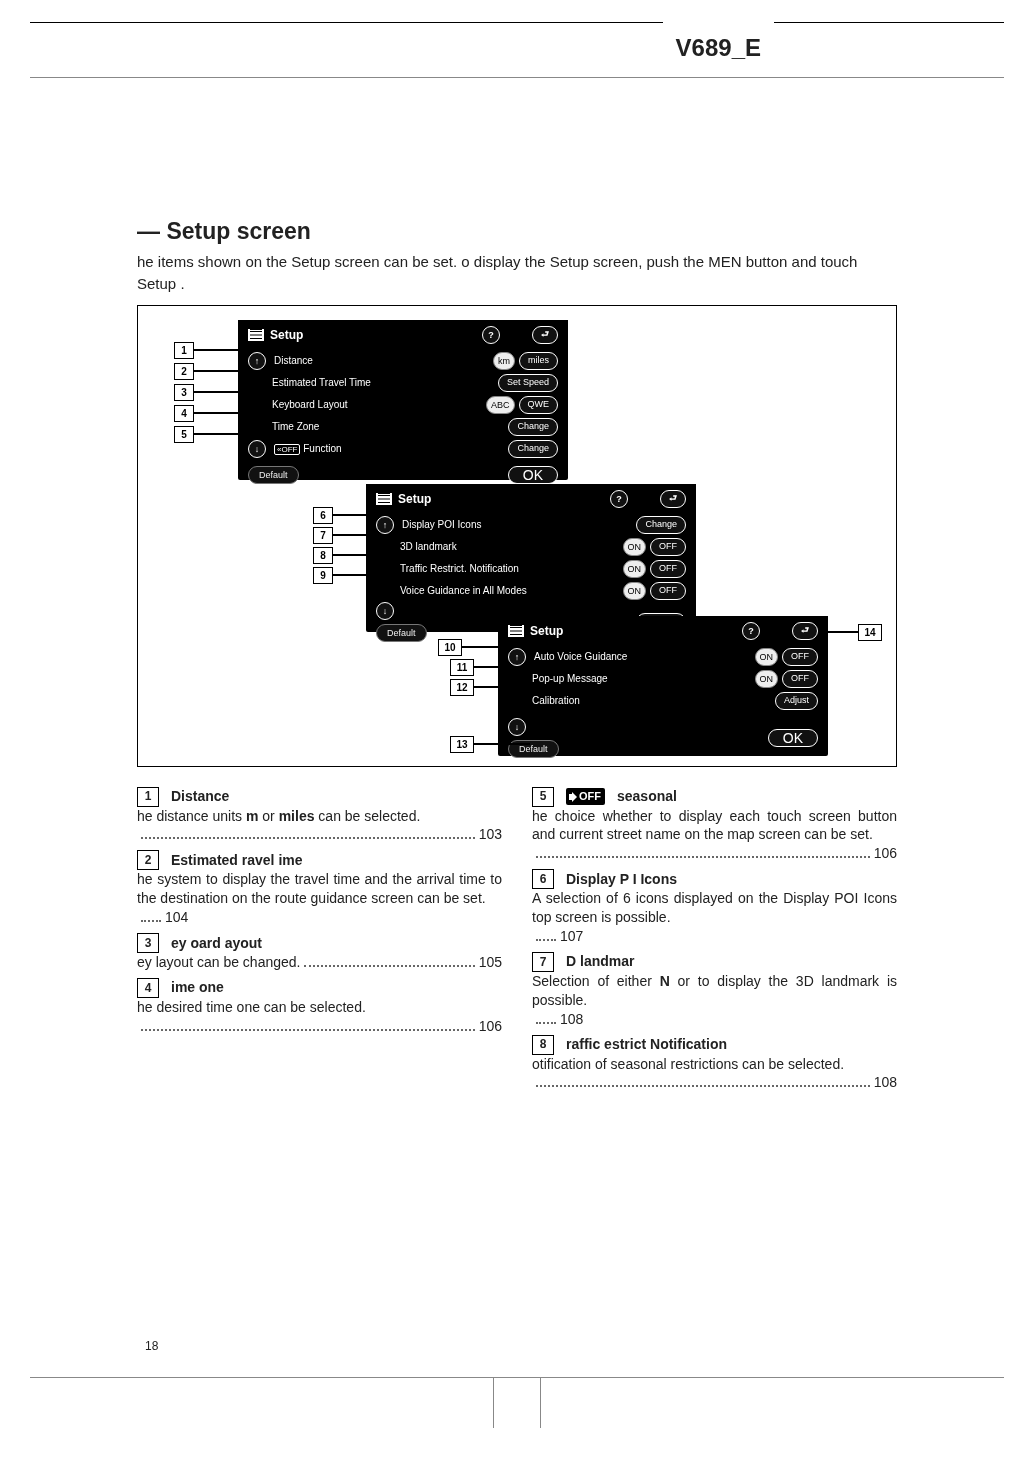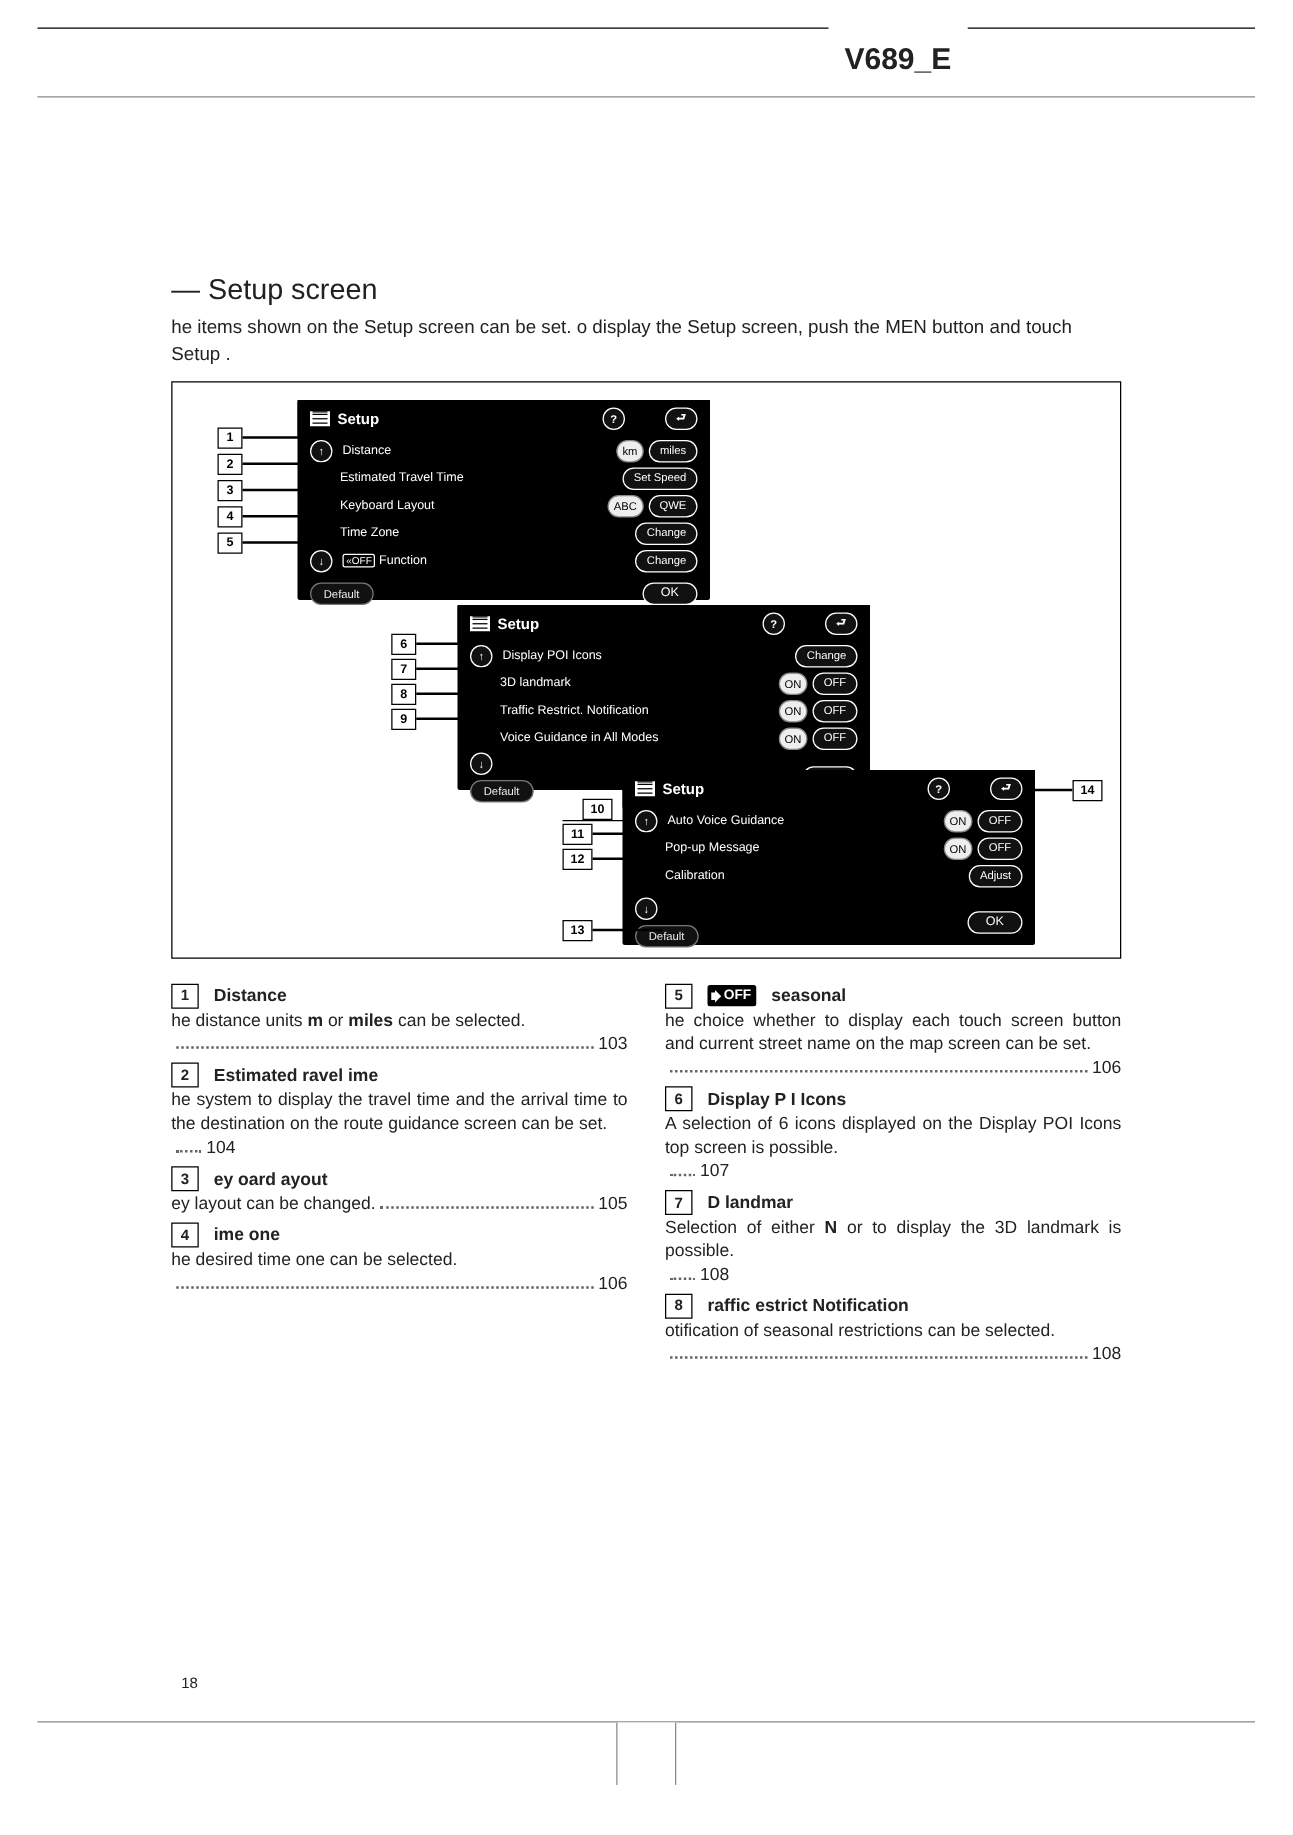--- a/index.html
+++ b/index.html
@@ -35,21 +35,21 @@
     border-left: 1px solid #fff;
     border-right: 1px solid #fff;
   }
   .content {
     width: 760px;
     margin: 0 auto;
     margin-top: 140px;
   }
   h2.section-title {
     font-size: 23px;
-    font-weight: normal;
+    font-weight: bold;
     margin: 0 0 6px 0;
   }
   .lead {
     font-size: 15px;
     line-height: 1.45;
     margin-bottom: 10px;
   }
   .lead b { font-weight: normal; }
   .figure-box {
     border: 1px solid #000;
@@ -119,21 +119,21 @@
     height: 16px;
     padding: 0 10px;
     display: inline-flex;
     align-items: center;
     background: #111;
   }
   .ok-btn {
     border: 1.5px solid #fff;
     color: #fff;
     border-radius: 10px;
-    font-size: 10px;
+    font-size: 14px;
     height: 16px;
     padding: 0 14px;
     display: inline-flex;
     align-items: center;
     background: #111;
     margin-left: 22px;
   }
   .circ-icon {
     width: 16px;
     height: 16px;
@@ -455,21 +455,21 @@
         </div>
       <div class="pointer-label" style="left:175px; top:241px;">
           <span class="box">8</span>
           <span class="line" style="width:76px"></span>
         </div>
       <div class="pointer-label" style="left:175px; top:261px;">
           <span class="box">9</span>
           <span class="line" style="width:76px"></span>
         </div>
 
-      <div class="pointer-label" style="left:312px; top:333px;flex-direction:column;">
+      <div class="pointer-label" style="left:300px; top:333px;">
           <span class="box" style="width:22px">10</span>
           <span class="line" style="width:56px"></span>
         </div>
       <div class="pointer-label" style="left:312px; top:353px;">
           <span class="box" style="width:22px">11</span>
           <span class="line" style="width:66px"></span>
         </div>
       <div class="pointer-label" style="left:312px; top:373px;">
           <span class="box" style="width:22px">12</span>
           <span class="line" style="width:66px"></span>

